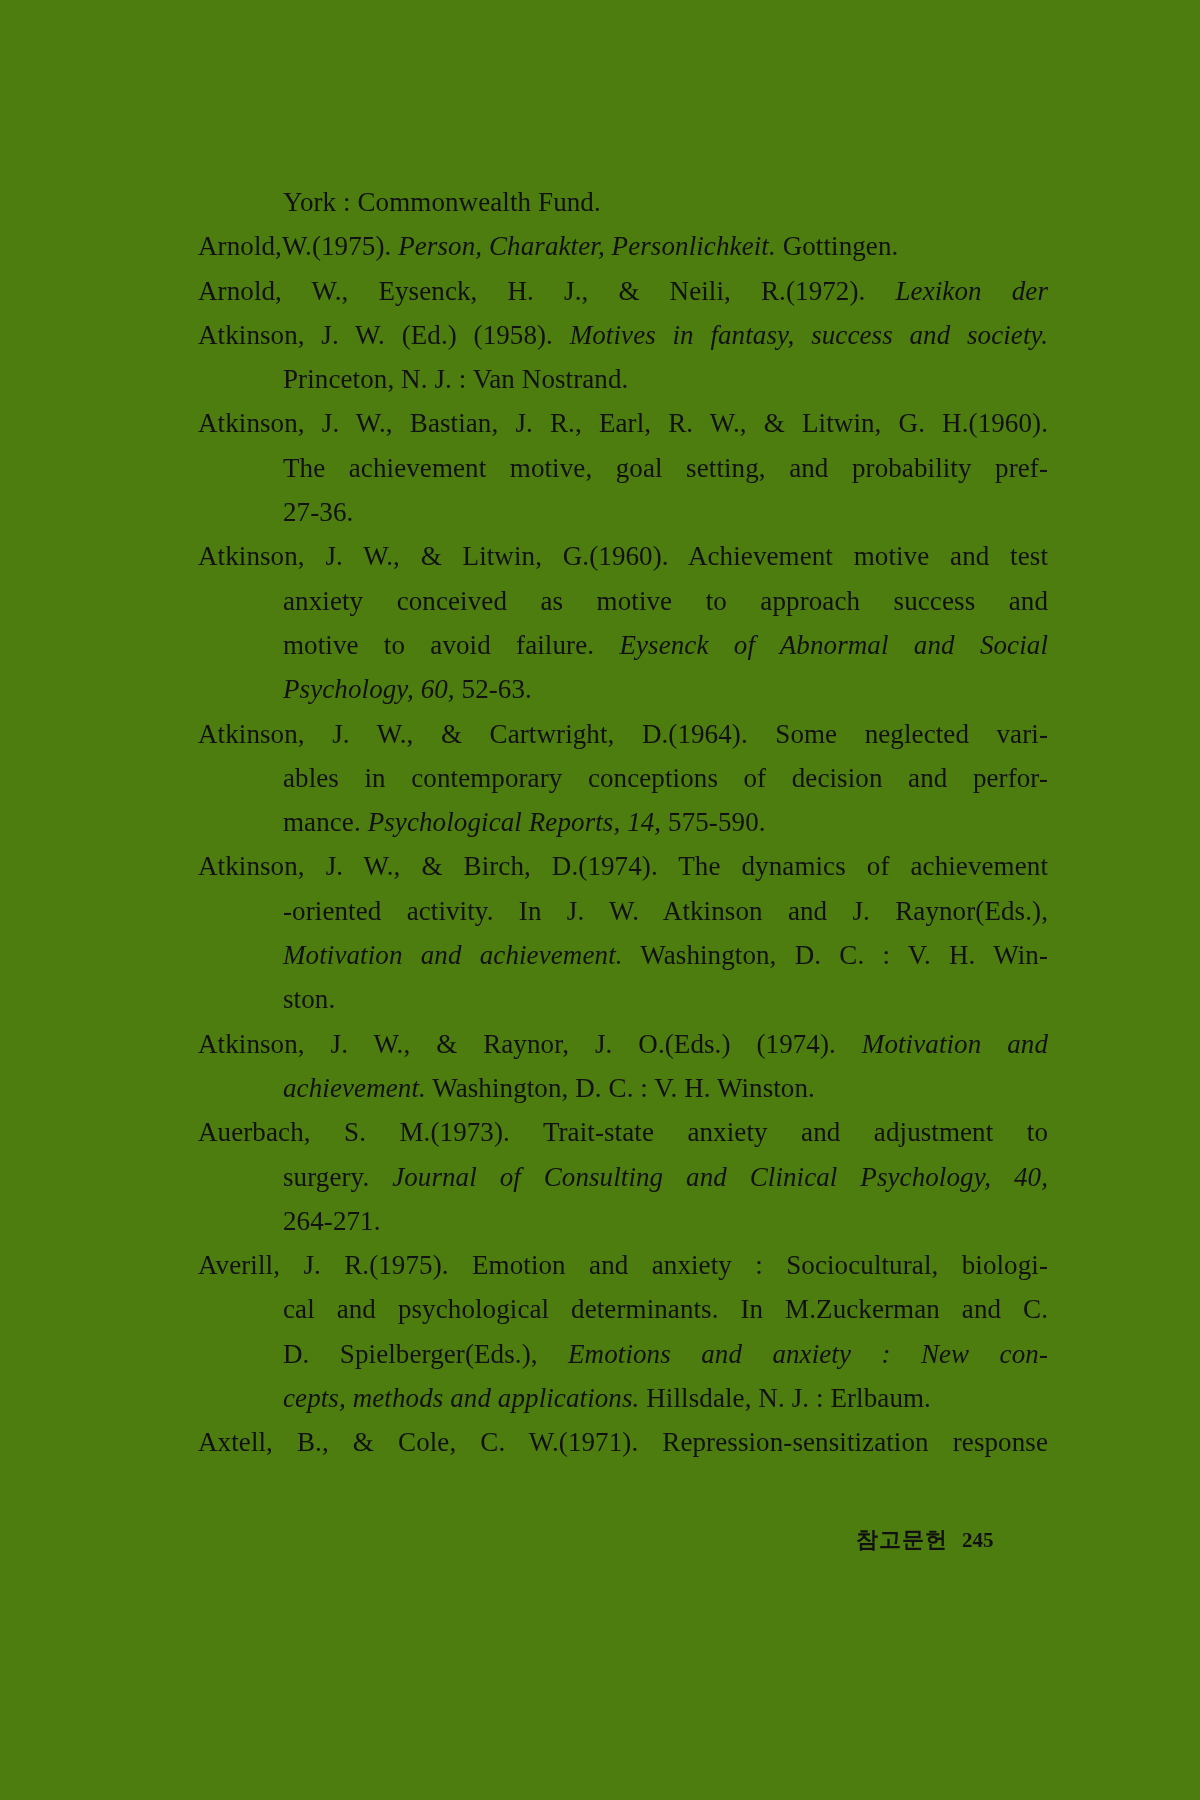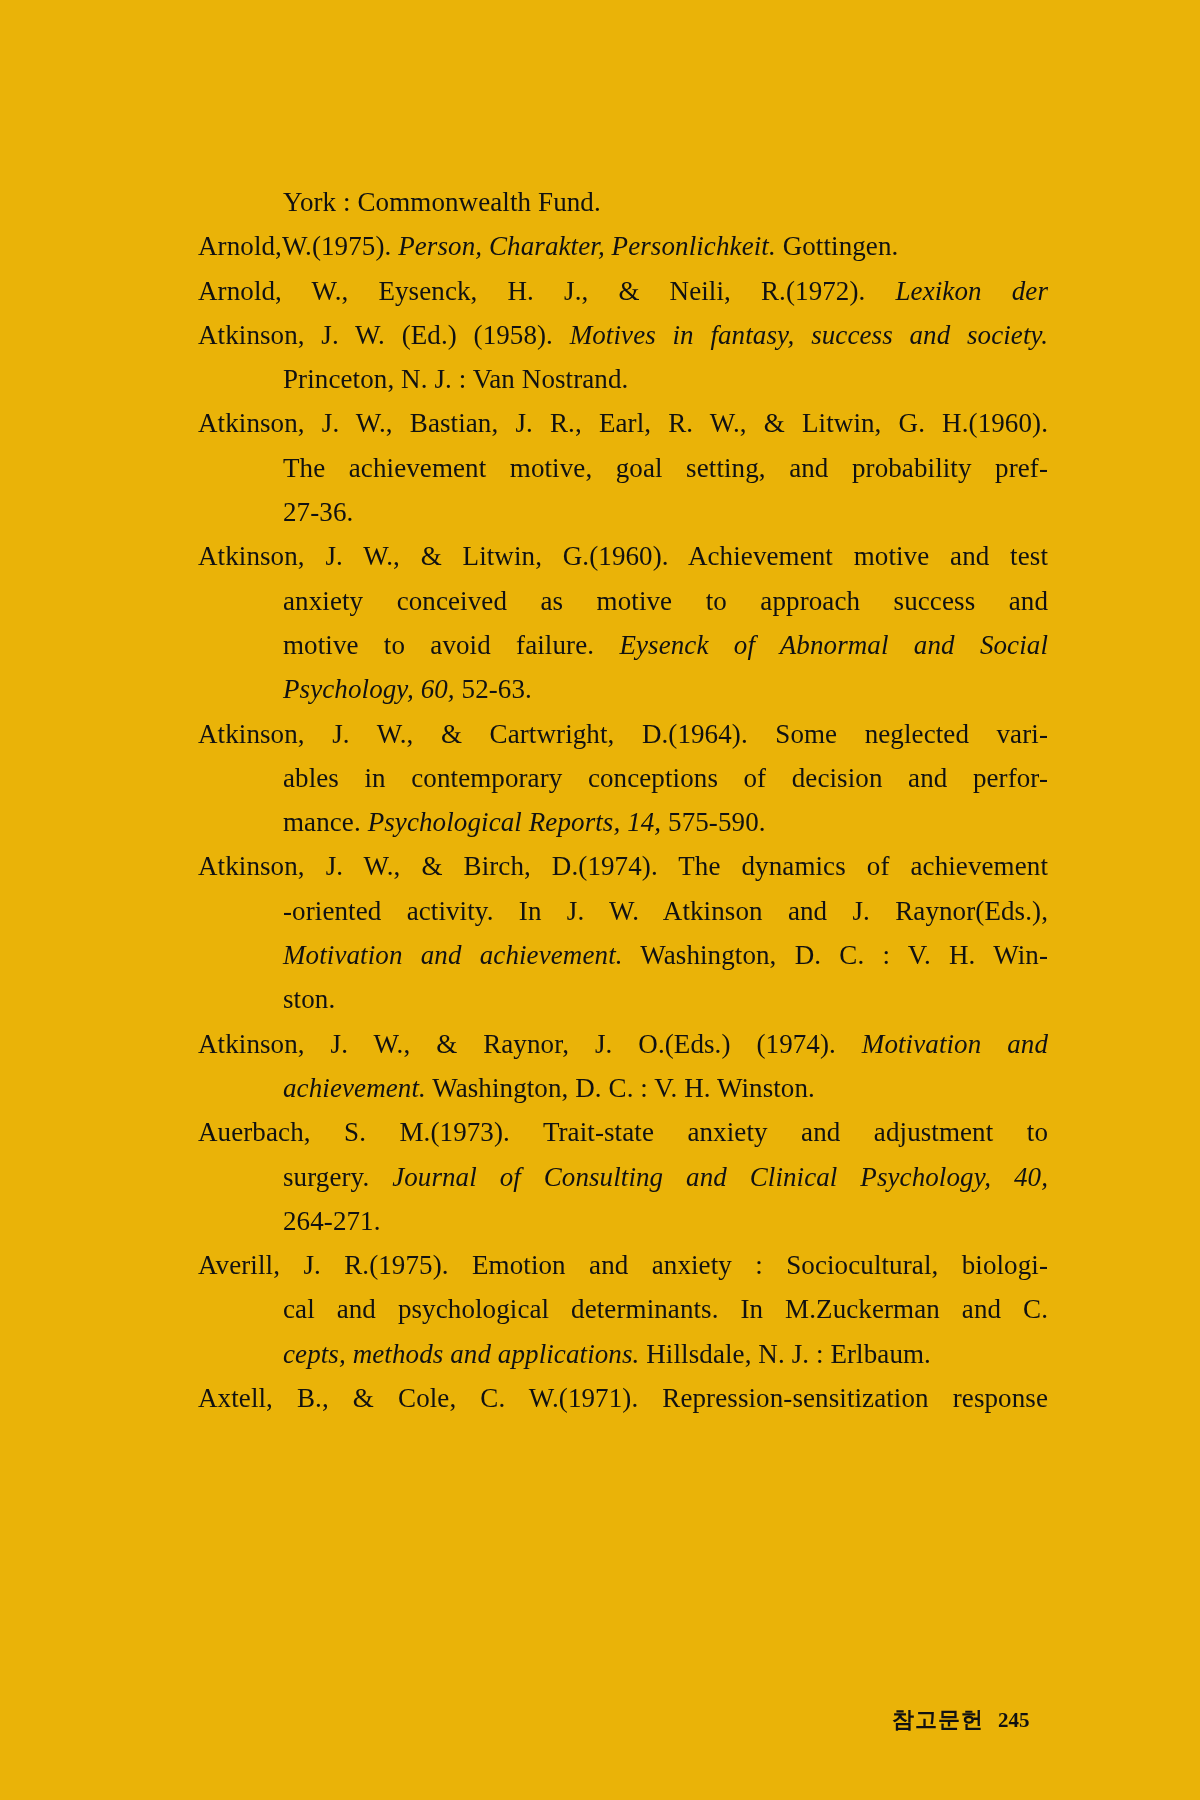--- a/index.html
+++ b/index.html
@@ -12,21 +12,21 @@
       height: 1800px;
       position: relative;
       overflow: hidden;
       font-family: "Liberation Serif", "DejaVu Serif", serif;
       color: #111111;
     }
     .page {
       position: absolute;
       left: 0; top: 0;
       width: 1200px; height: 1800px;
-      background: #eab308;
+      background: #4d7c0f;
     }
     .refs {
       position: absolute;
       left: 198px;
       top: 180px;
       width: 850px;
     }
     .line {
       height: 44.3px;
       line-height: 44.3px;
@@ -34,27 +34,26 @@
       white-space: nowrap;
       text-align: justify;
       text-align-last: justify;
       letter-spacing: 0.1px;
     }
     .line.last { text-align-last: left; }
     .line.indent { margin-left: 85px; }
     .line i { font-style: italic; }
     .footer {
       position: absolute;
-      top: 1705px;
+      top: 1525px;
       left: 856px;
       font-size: 22px;
       font-family: "DejaVu Sans", sans-serif;
       color: #111;
       white-space: nowrap;
-      margin-left: 36px;
     }
     .footer .label { font-weight: bold; letter-spacing: 1px; }
     .footer .num {
       margin-left: 14px;
       font-family: "Liberation Serif", serif;
       font-weight: bold;
       font-size: 21px;
     }
   </style>
 </head>
@@ -102,20 +101,21 @@
         <div class="line indent last"><i>achievement.</i><span> Washington, D. C. : V. H. Winston.</span></div>
       </div>
       <div class="ref-entry">
         <div class="line"><span>Auerbach, S. M.(1973). Trait-state anxiety and adjustment to</span></div>
         <div class="line indent"><span>surgery. </span><i>Journal of Consulting and Clinical Psychology, 40,</i></div>
         <div class="line indent last"><span>264-271.</span></div>
       </div>
       <div class="ref-entry">
         <div class="line"><span>Averill, J. R.(1975). Emotion and anxiety : Sociocultural, biologi-</span></div>
         <div class="line indent"><span>cal and psychological determinants. In M.Zuckerman and C.</span></div>
+        <div class="line indent"><span>D. Spielberger(Eds.), </span><i>Emotions and anxiety : New con-</i></div>
         <div class="line indent last"><i>cepts, methods and applications.</i><span> Hillsdale, N. J. : Erlbaum.</span></div>
       </div>
       <div class="ref-entry">
         <div class="line"><span>Axtell, B., &amp; Cole, C. W.(1971). Repression-sensitization response</span></div>
       </div>
     </div>
   <div class="footer">
     <span class="label">참고문헌</span><span class="num">245</span>
   </div>
 </div>

